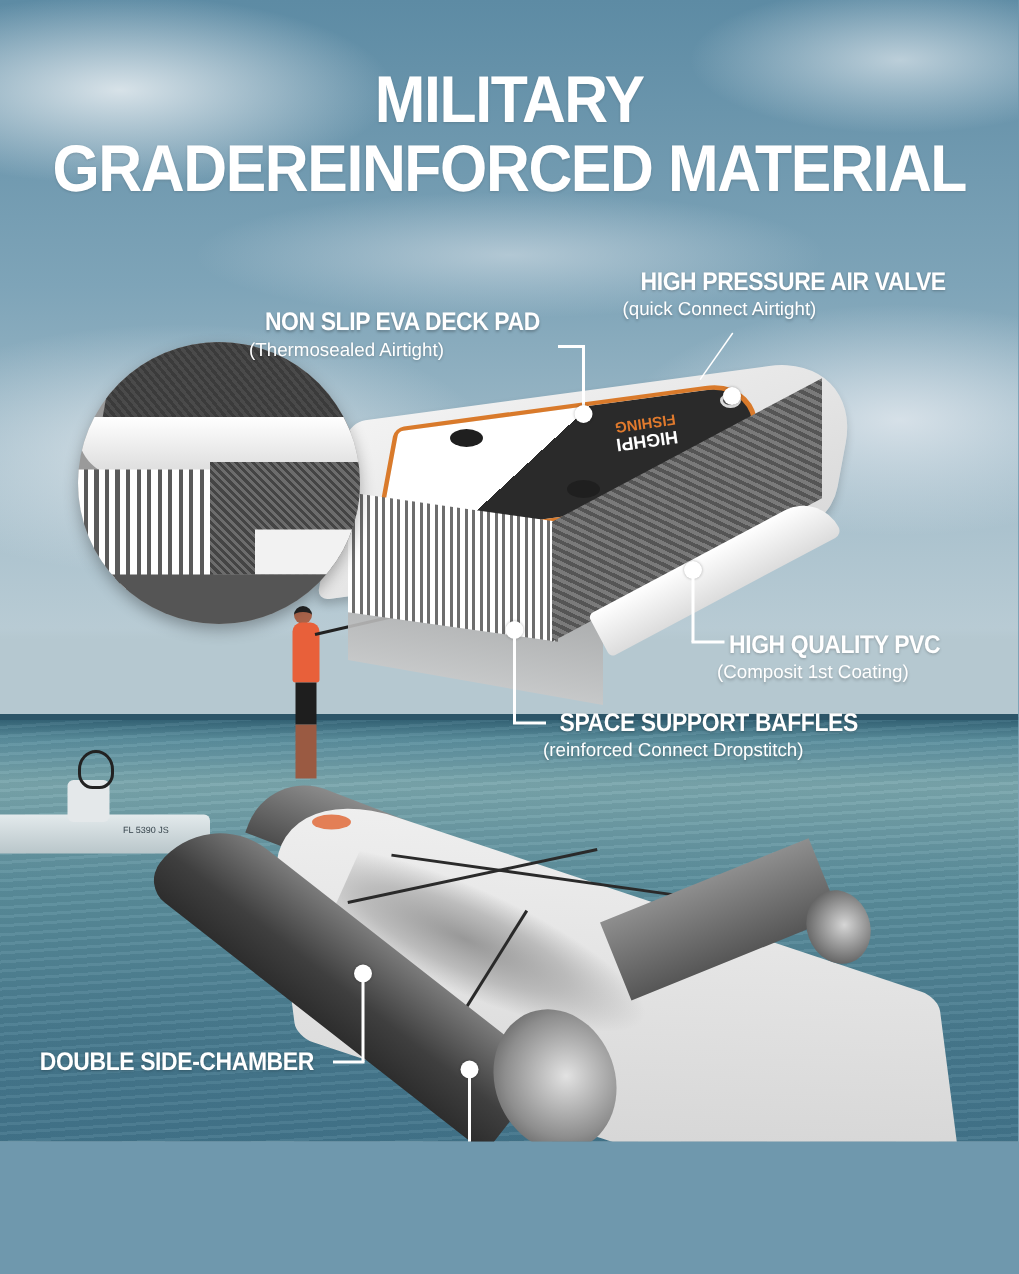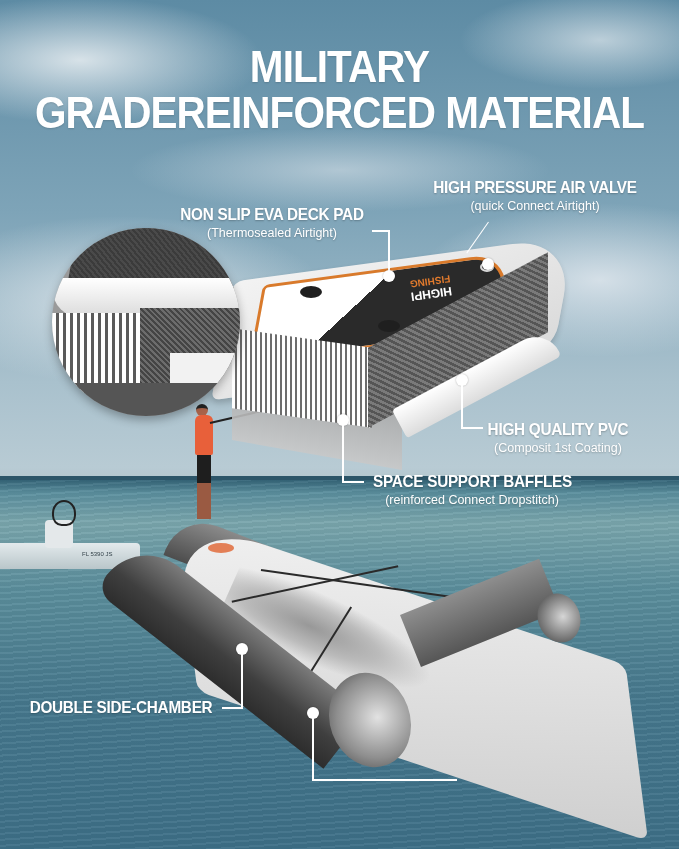--- a/index.html
+++ b/index.html
@@ -1,38 +1,38 @@
 <!DOCTYPE html>
 <html><head>
 <meta charset="utf-8">
 <style>
   * { box-sizing: border-box; margin: 0; padding: 0; }
   body { width: 679px; height: 849px; overflow: hidden; background: #6f98ad; font-family: "Liberation Sans", sans-serif; }
-  .canvas { position: relative; width: 679px; height: 849px; overflow: hidden;
+  .canvas { position: relative; width: 679px; height: 761px; overflow: hidden;
     background:
       radial-gradient(ellipse 260px 90px at 80px 60px, rgba(235,240,243,0.85), rgba(235,240,243,0) 70%),
       radial-gradient(ellipse 200px 70px at 600px 40px, rgba(225,233,238,0.7), rgba(225,233,238,0) 70%),
       radial-gradient(ellipse 300px 120px at 120px 300px, rgba(230,236,240,0.8), rgba(230,236,240,0) 70%),
       radial-gradient(ellipse 260px 110px at 600px 280px, rgba(225,232,238,0.85), rgba(225,232,238,0) 70%),
       radial-gradient(ellipse 300px 60px at 340px 170px, rgba(215,225,232,0.6), rgba(215,225,232,0) 70%),
       linear-gradient(180deg, #5d8ba4 0%, #7ea4b8 25%, #a9c1cd 45%, #b8cbd4 55%, #b5c8d0 56%);
   }
   .sea { position: absolute; left: 0; top: 478px; width: 679px; height: 371px;
     background:
       repeating-linear-gradient(176deg, rgba(255,255,255,0.05) 0 2px, rgba(0,0,0,0.04) 2px 6px),
       linear-gradient(180deg, #2f5f73 0%, #5b8f9e 4%, #7aa6ad 12%, #5b8e9c 30%, #46788d 60%, #3d6f87 100%);
   }
   .horizon { position: absolute; left: 0; top: 476px; width: 679px; height: 4px; background: #2c5568; }
 
   .title { position: absolute; left: 0; top: 44px; width: 679px; text-align: center; color: #fff;
     font-family: "Liberation Sans", sans-serif; font-weight: bold; font-size: 44px; line-height: 46px;
     letter-spacing: -1px; transform: scaleX(0.92); text-shadow: 0 1px 2px rgba(0,0,0,0.15); }
   .title span { display: block; }
 
-  .label { position: absolute; color: #fff; text-align: center; text-shadow: 0 1px 2px rgba(0,0,0,0.25); }
+  .label { position: absolute; color: #fff; text-align: left; text-shadow: 0 1px 2px rgba(0,0,0,0.25); }
   .label .h { font-family: "Liberation Sans", sans-serif; font-weight: bold; font-size: 17px; letter-spacing: -0.3px; display: block; white-space: nowrap; transform: scaleX(0.9); }
   .label .s { font-family: "Liberation Sans", sans-serif; font-size: 12.5px; display: block; white-space: nowrap; margin-top: 1px; }
 
   .line { position: absolute; background: #fff; }
   .dot { position: absolute; width: 12px; height: 12px; border-radius: 50%; background: #fff; box-shadow: 0 0 2px rgba(0,0,0,0.3); }
 
   
   .board-top { position: absolute; left: 228px; top: 258px; width: 330px; height: 120px;
     background: linear-gradient(160deg, #f3f3f3, #d9d9d9); border-radius: 10px 60px 30px 8px;
     transform: skewX(-18deg) rotate(-8deg); box-shadow: 0 4px 6px rgba(0,0,0,0.2); }

